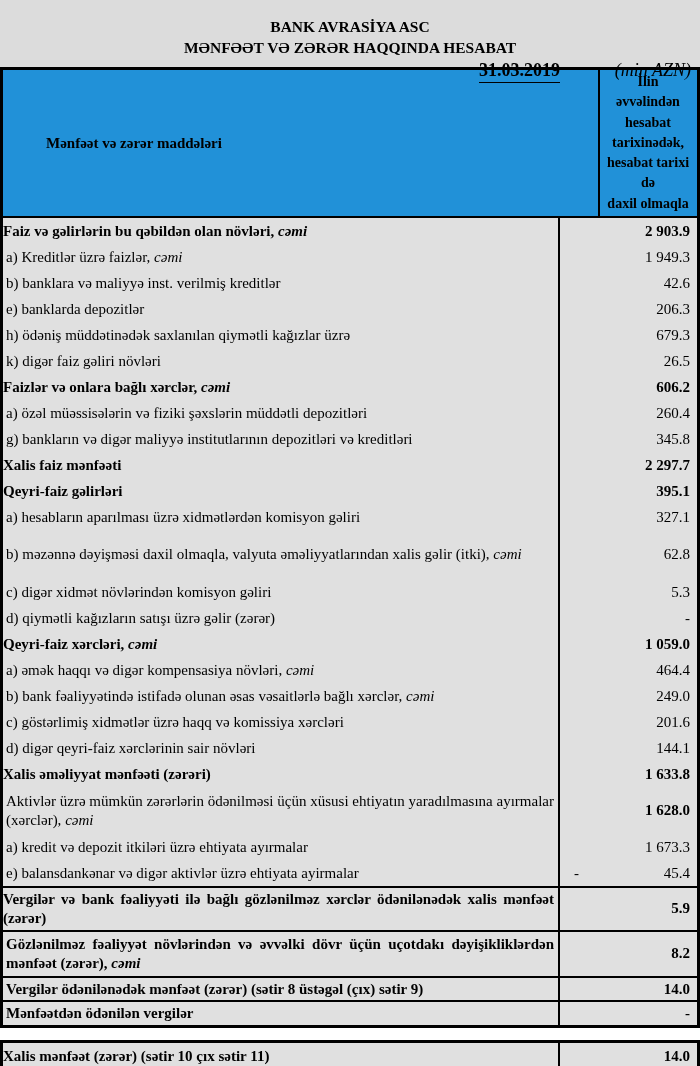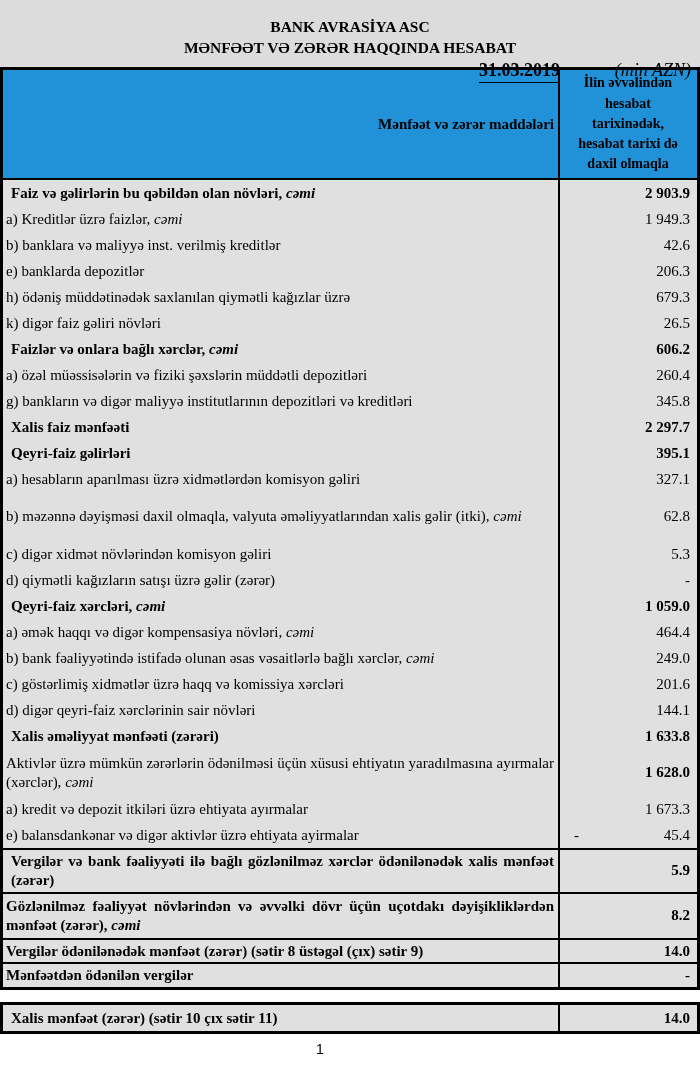--- a/index.html
+++ b/index.html
@@ -18,25 +18,25 @@
   .date{position:absolute;right:140px;top:2px;font-weight:bold;border-bottom:1.5px solid var(--border);padding-bottom:1px;}
   .unit{position:absolute;right:9px;top:2px;font-style:italic;}
   
   .main-table{border:3px solid var(--border);background:var(--rowbg);width:700px;}
   .row{display:flex;min-height:26px;}
   .row .cell{font-size:15px;line-height:1.25;}
   .cell.label{width:557px;border-right:2px solid var(--border);display:flex;align-items:center;padding:2px 4px 2px 3px;}
   .labwrap{width:100%;}
   .cell.value{flex:1;display:flex;align-items:center;justify-content:flex-end;padding:2px 7px 2px 6px;}
   .header-row{background:var(--blue);min-height:110px;border-bottom:2px solid var(--border);font-weight:bold;}
-  .header-row .cell.label{justify-content:center;text-align:right;font-size:15px;}
+  .header-row .cell.label{justify-content:center;text-align:left;font-size:15px;margin-left:40px;}
   .header-row .cell.value{justify-content:center;text-align:center;font-size:14px;line-height:1.45;white-space:pre-line;}
   .row.bold .cell{font-weight:bold;}
   .row.vbold .cell.value{font-weight:bold;}
-  .row.indent .cell.label{padding-left:8px;}
+  .row.indent .cell.label{padding-left:0;}
   .row.tall{min-height:49px;}
   .row.tall2{min-height:47px;justify-content:center;}
   .row.med{min-height:43px;}
   .row.med2{min-height:46px;}
   .row.compact{min-height:24px;}
   .row.lined{border-top:2px solid var(--border);}
   .row.justify .labwrap{text-align:justify;}
   .sfx{font-style:italic;}
   .minus{display:none;}
   .row.neg .minus{display:inline;padding-left:8px;}

